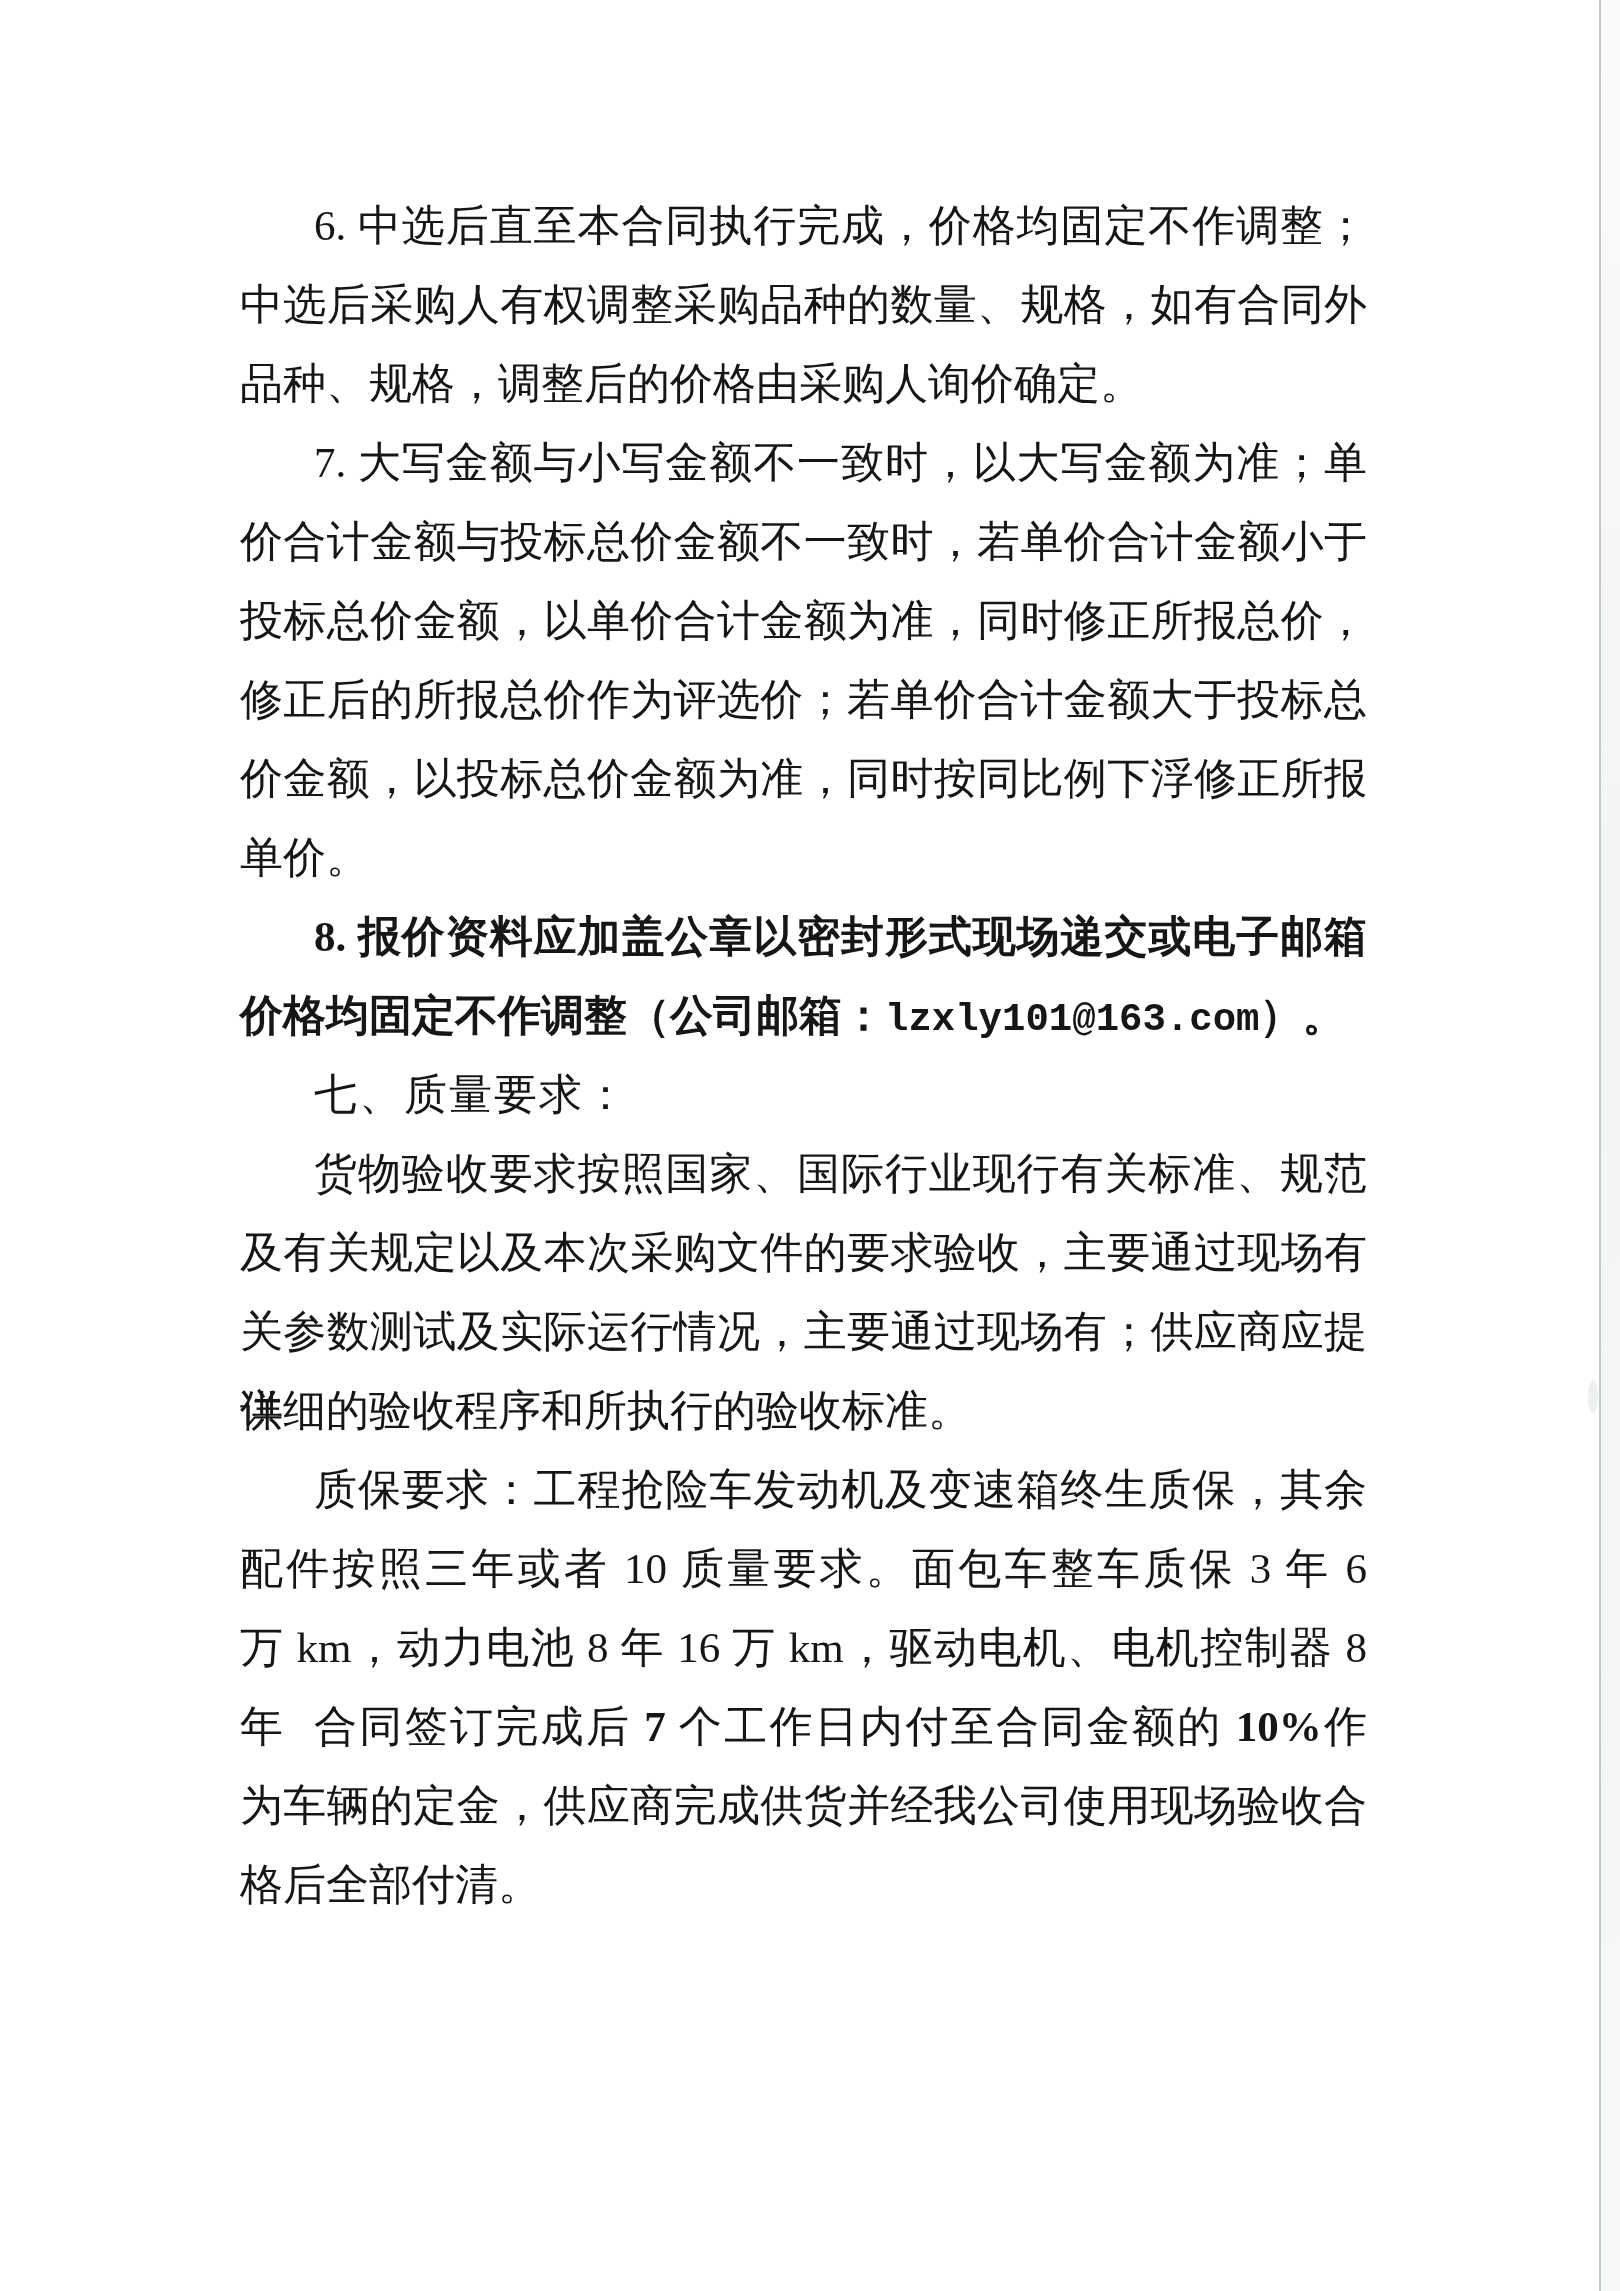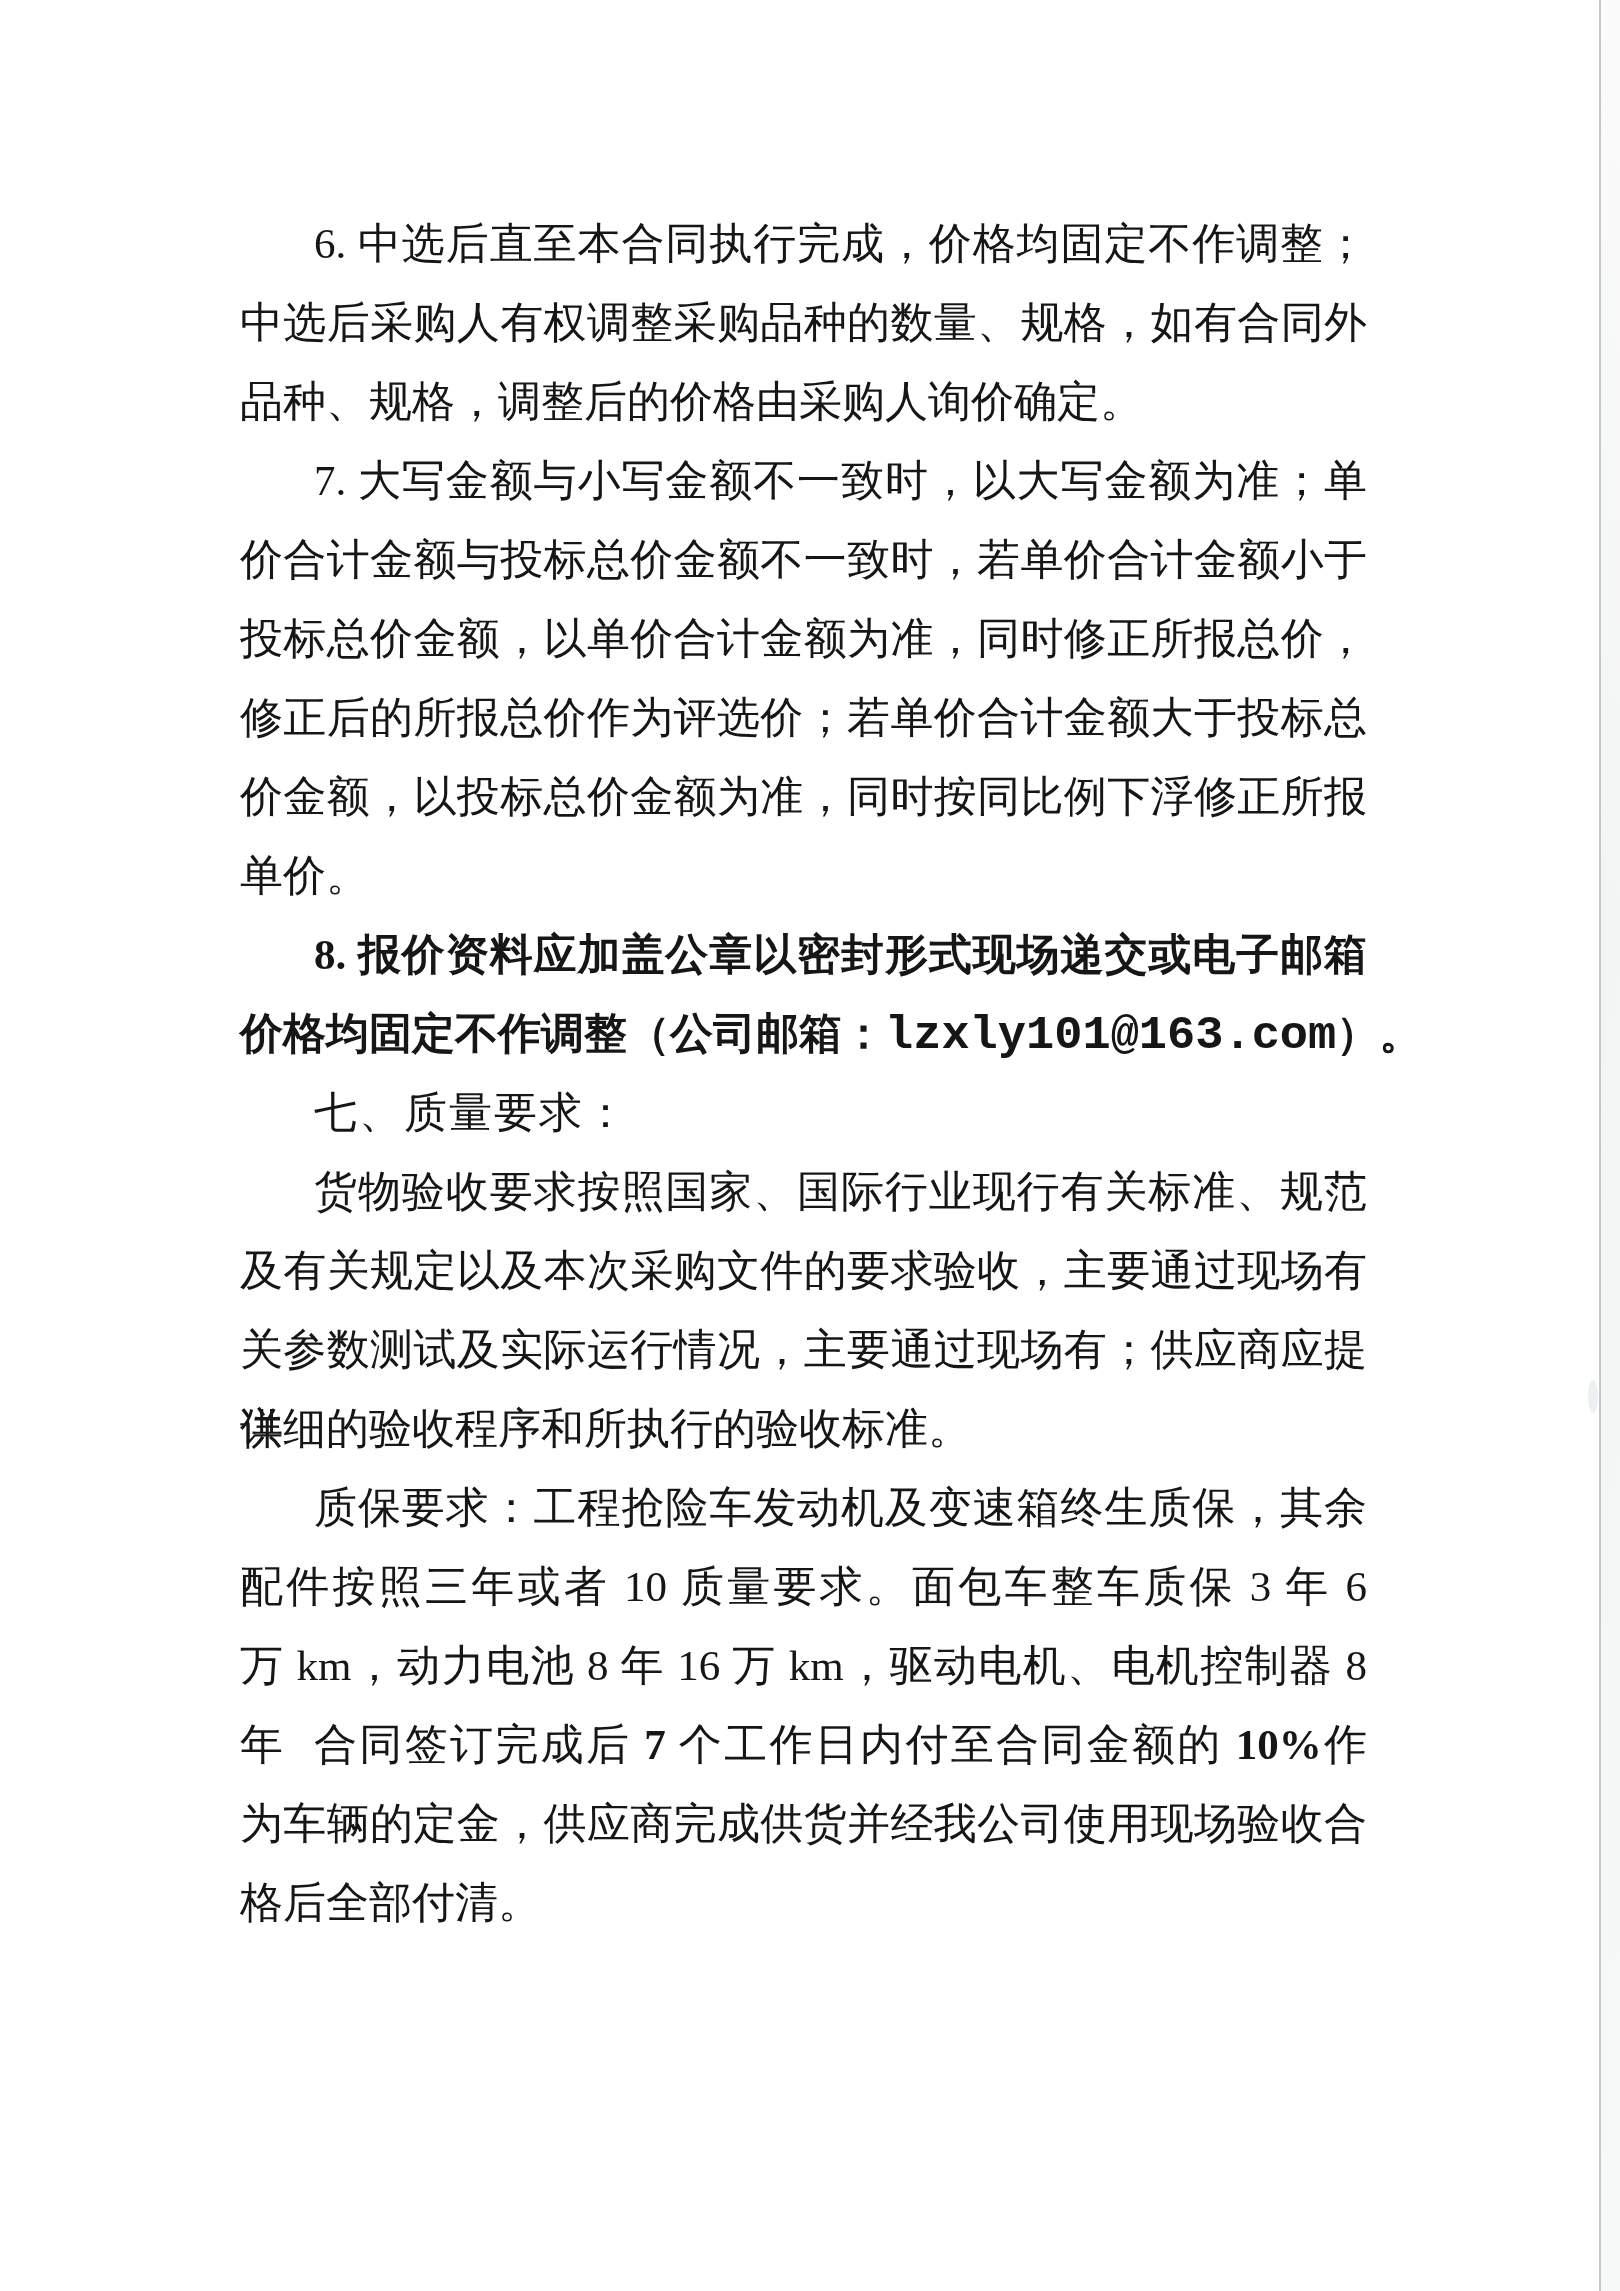--- a/index.html
+++ b/index.html
@@ -8,21 +8,21 @@
     width: 1620px;
     height: 2292px;
     background: #ffffff;
     overflow: hidden;
     font-family: "Liberation Serif", "DejaVu Serif", serif;
     color: #161616;
   }
   .text-block {
     position: absolute;
     left: 240px;
-    top: 204px;
+    top: 186px;
     width: 1127px;
   }
   p.line {
     margin: 0;
     padding: 0;
     font-size: 43px;
     line-height: 79px;
     height: 79px;
     white-space: nowrap;
     text-align: left;
@@ -36,21 +36,21 @@
   p.line.indent { padding-left: 74px; }
   p.line.indent.just { padding-left: 0; text-indent: 74px; }
   p.line.bold { font-weight: 700; }
   p.line.heading {
     font-family: "Liberation Sans", "DejaVu Sans", sans-serif;
     font-weight: 400;
     letter-spacing: 2px;
   }
   span.run { display: inline; }
   span.lat { font-family: "Liberation Serif", "DejaVu Serif", serif; }
-  span.mono { font-family: "Liberation Mono", "DejaVu Sans Mono", monospace; font-size: 47px; }
+  span.mono { font-family: "Liberation Mono", "DejaVu Sans Mono", monospace; font-size: 39px; }
   span.b { font-weight: 700; }
   .scan-line {
     position: absolute;
     left: 1599px;
     top: 0;
     width: 2px;
     height: 2292px;
     background: #b7bfc4;
     opacity: 0.85;
   }

